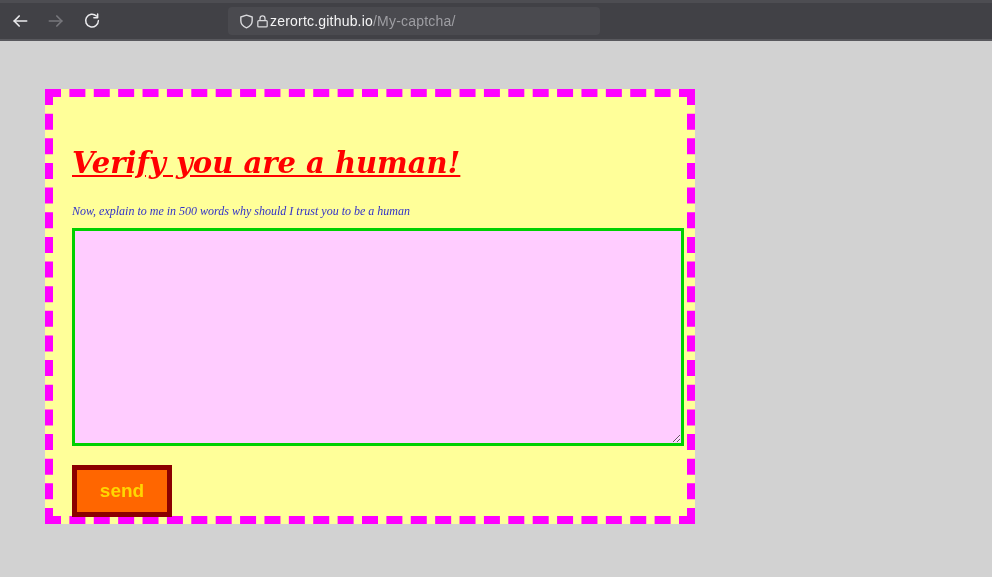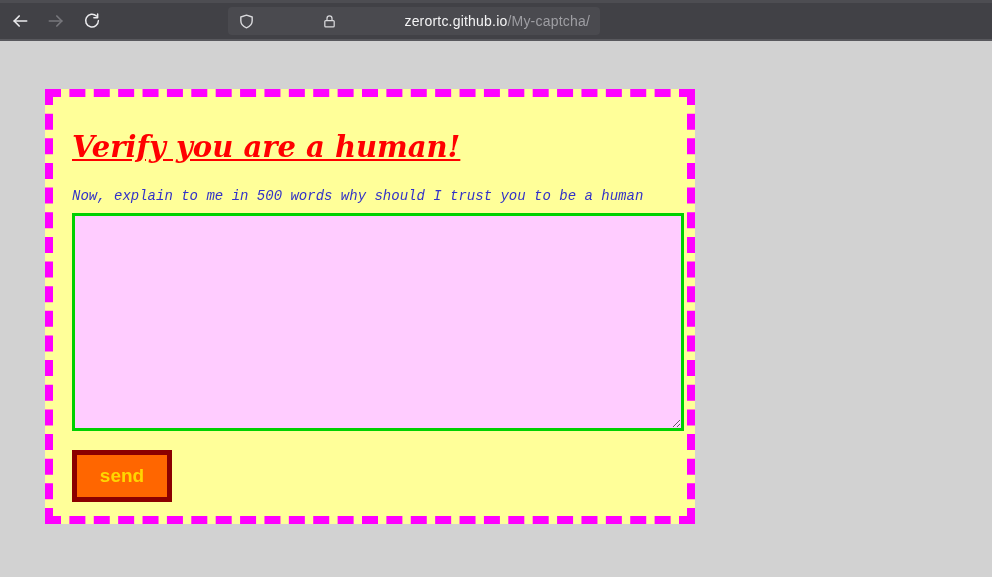--- a/index.html
+++ b/index.html
@@ -33,21 +33,20 @@
   .nav-btn svg { display: block; }
 
   .url-bar {
     position: absolute;
     left: 228px; top: 4px;
     width: 372px; height: 28px;
     background: #4a4a4f;
     border-radius: 4px;
     display: flex; align-items: center;
     padding: 0 10px;
-    justify-content: space-between;
   }
   .url-bar svg { flex: 0 0 auto; display: block; }
   .url-text {
     font-size: 14px;
     white-space: nowrap;
     letter-spacing: 0.2px;
   }
   .url-host { color: #f4f4f5; }
   .url-path { color: #9e9ea3; }
 
@@ -56,37 +55,37 @@
     width: 992px; height: 531px;
     background: #d2d2d2;
     position: relative;
   }
   .captcha-box {
     position: absolute;
     left: 45px; top: 48px;
     width: 650px; height: 435px;
     background: #ffff99;
     border: 8px dashed #ff00ff;
-    padding: 12px 19px;
+    padding: 28px 19px;
   }
   .captcha-heading {
     margin: 22px 0 0 0;
     font-family: "DejaVu Serif", serif;
     font-style: italic;
     font-weight: 600;
     font-size: 29px;
     line-height: 1.15;
     color: #ff0000;
     text-decoration: underline;
   }
   .captcha-instruction {
     margin: 24px 0 9px 0;
-    font-family: Liberation Mono, monospace;
+    font-family: Liberation Serif, serif;
     font-style: italic;
-    font-size: 14px;
+    font-size: 12px;
     color: #3232c8;
   }
   .captcha-textarea {
     display: block;
     width: 612px; height: 218px;
     background: #ffccff;
     border: 3px solid #00d000;
     resize: both;
     outline: none;
     font-family: "Liberation Sans", sans-serif;

